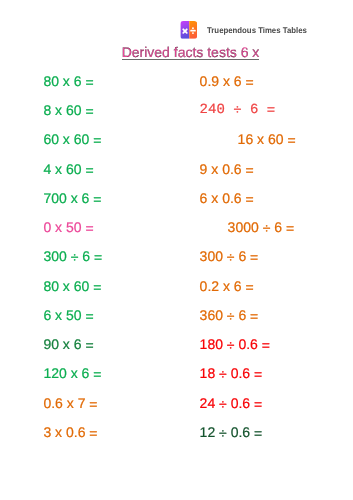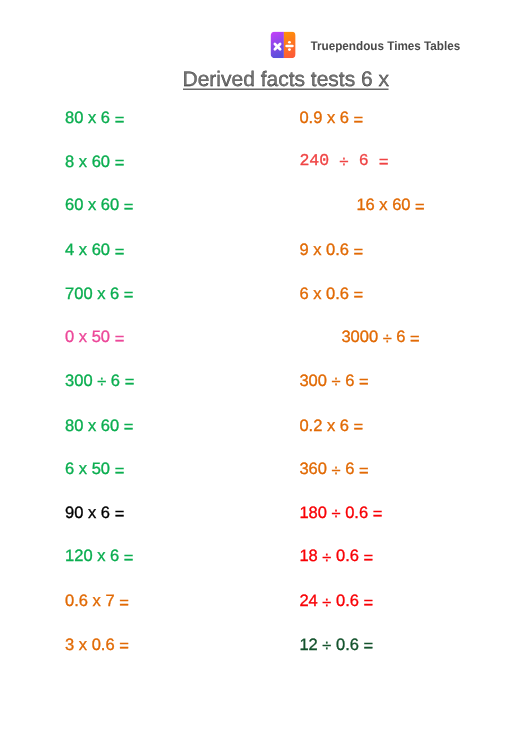--- a/index.html
+++ b/index.html
@@ -1,26 +1,26 @@
 <!DOCTYPE html>
 <html><head>
 <meta charset="utf-8">
 <style>
   html,body{margin:0;padding:0;}
   body{width:353px;height:500px;background:#ffffff;font-family:"Liberation Sans",sans-serif;overflow:hidden;-webkit-font-smoothing:antialiased;text-rendering:geometricPrecision;}
   .page{position:relative;width:353px;height:500px;}
   .brand{position:absolute;left:179.7px;top:20.9px;}
   .brand-logo{position:absolute;left:0;top:0;width:17.6px;height:17.8px;display:block;}
   .brand-name{position:absolute;left:26.9px;top:4.7px;font-size:8.3px;font-weight:bold;color:#4a4a4a;white-space:nowrap;line-height:9px;transform:scaleX(0.94) translateZ(0);transform-origin:left center;}
-  .title{position:absolute;left:0;right:0;top:44px;text-align:center;font-size:14px;font-weight:normal;color:#737373;-webkit-text-stroke:0.18px #000;transform:translateZ(0);padding-left:28px;}
+  .title{position:absolute;left:0;right:0;top:44px;text-align:center;font-size:14px;font-weight:normal;color:#ec4899;-webkit-text-stroke:0.18px #000;transform:translateZ(0);padding-left:28px;}
   .title-text{position:relative;}
   .title-text::after{content:"";position:absolute;left:0;right:0;top:15px;height:1.2px;background:#6a6a6a;}
   .cols{position:absolute;left:0;top:72.9px;width:353px;}
   .row{height:29.25px;position:relative;}
-  .q{position:absolute;font-size:11px;white-space:nowrap;transform:translateZ(0);-webkit-text-stroke:0.22px currentColor;}
+  .q{position:absolute;font-size:14px;white-space:nowrap;transform:translateZ(0);-webkit-text-stroke:0.22px currentColor;}
   .op{font-style:normal;position:relative;top:1.1px;}
   .q.left{left:43.4px;}
   .q.right{left:187.6px;padding-left:12px;}
 </style>
 </head>
 <body>
 
 <div class="page">
   <div class="brand">
     <svg class="brand-logo" viewBox="0 0 36 38">
@@ -87,21 +87,21 @@
       </div>
       <div class="row">
         <span class="q left" style="color: rgb(11, 174, 80);">80 x 60 <i class="op">=</i></span>
         <span class="q right" style="color: rgb(225, 106, 5);">0.2 x 6 <i class="op">=</i></span>
       </div>
       <div class="row">
         <span class="q left" style="color: rgb(11, 174, 80);">6 x 50 <i class="op">=</i></span>
         <span class="q right" style="color: rgb(225, 106, 5);">360 <i class="op">÷</i> 6 <i class="op">=</i></span>
       </div>
       <div class="row">
-        <span class="q left" style="color: #000000; text-align: center;">90 x 6 <i class="op">=</i></span>
+        <span class="q left" style="color: #15803d; text-align: center;">90 x 6 <i class="op">=</i></span>
         <span class="q right" style="color: rgb(248, 2, 6);">180 <i class="op">÷</i> 0.6 <i class="op">=</i></span>
       </div>
       <div class="row">
         <span class="q left" style="color: rgb(11, 174, 80);">120 x 6 <i class="op">=</i></span>
         <span class="q right" style="color: rgb(248, 2, 6);">18 <i class="op">÷</i> 0.6 <i class="op">=</i></span>
       </div>
       <div class="row">
         <span class="q left" style="color: rgb(225, 106, 5);">0.6 x 7 <i class="op">=</i></span>
         <span class="q right" style="color: rgb(248, 2, 6);">24 <i class="op">÷</i> 0.6 <i class="op">=</i></span>
       </div>

